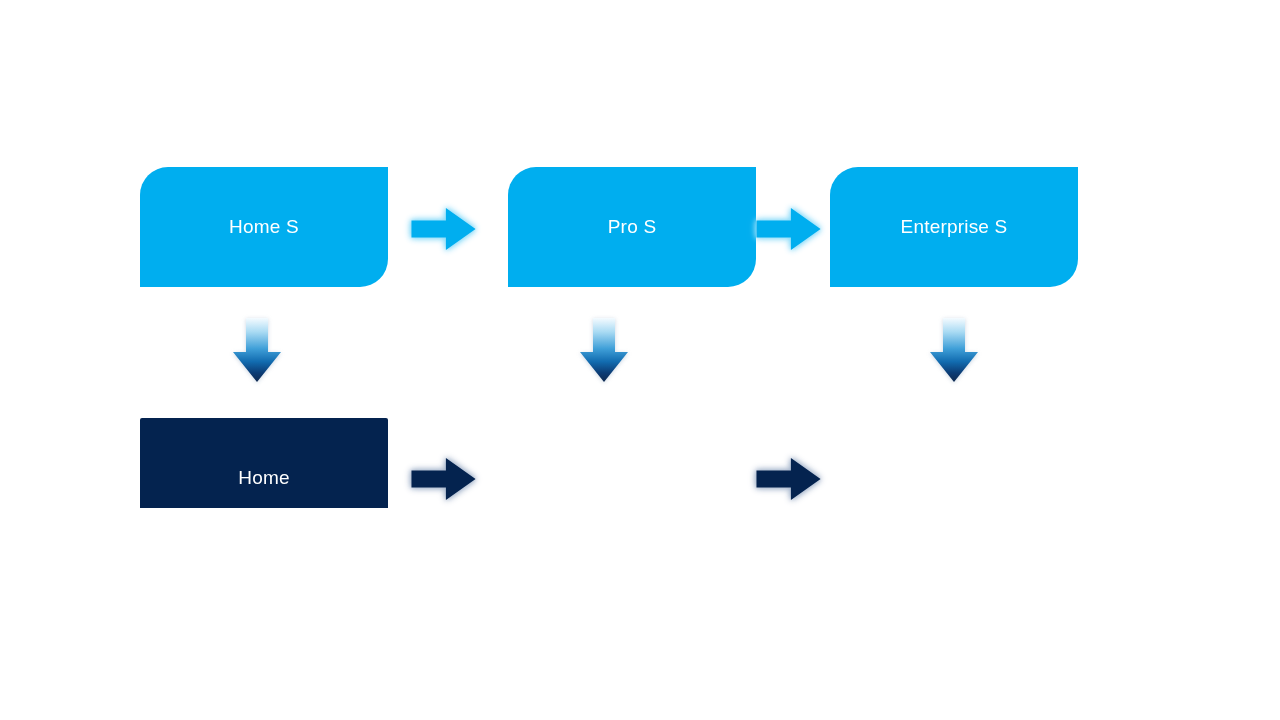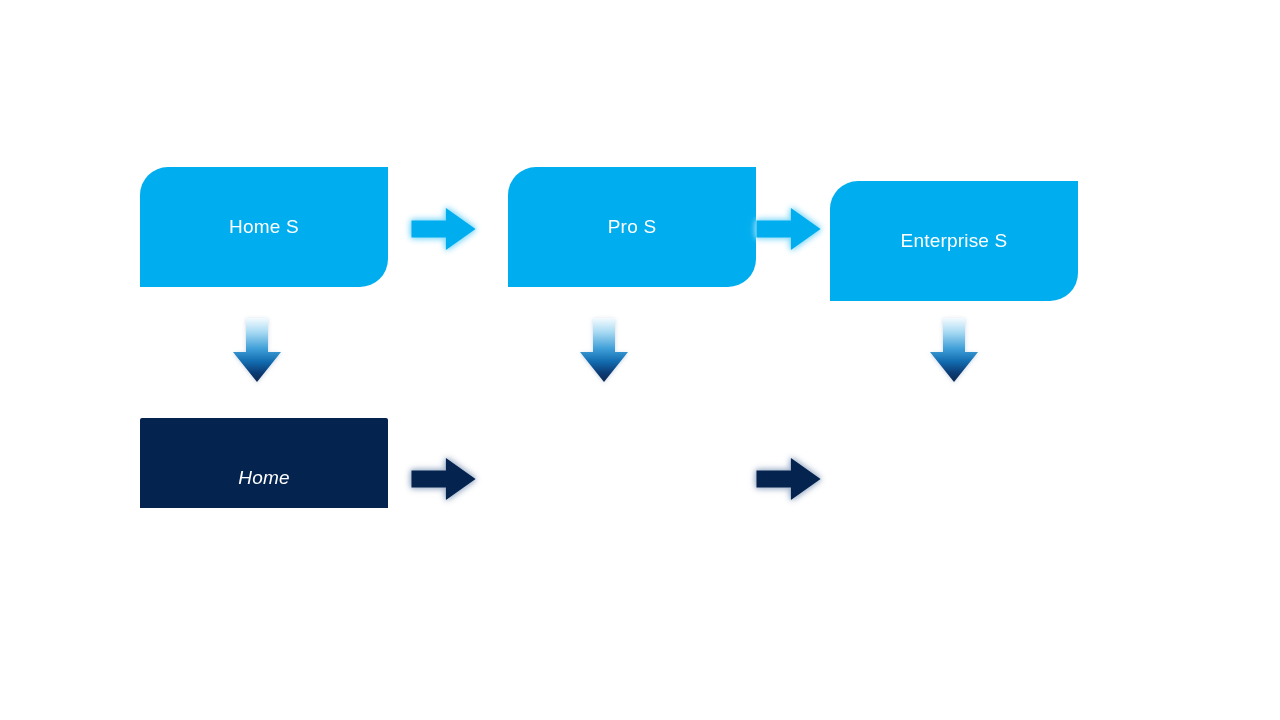--- a/index.html
+++ b/index.html
@@ -26,25 +26,24 @@
     font-size: 19px;
     letter-spacing: 0.2px;
   }
   .box.top-variant {
     background: var(--top-fill, #00AEEF);
     border-radius: 28px 0 28px 0;
   }
   .box.bottom-variant {
     background: var(--bottom-fill, #04234F);
     border-radius: 2px;
-    font-style: italic;
   }
   .box.c1 { left: 140px; }
   .box.c2 { left: 508px; }
-  .box.c3 { left: 830px; margin-top: 14px; }
+  .box.c3 { left: 830px; }
   .box.r-top { top: 167px; }
   .box.r-bottom { top: 418px; }
 
   svg.right-arrow {
     position: absolute;
     width: 68px;
     height: 44px;
     overflow: visible;
   }
   svg.right-arrow.row-top { top: 207px; }

